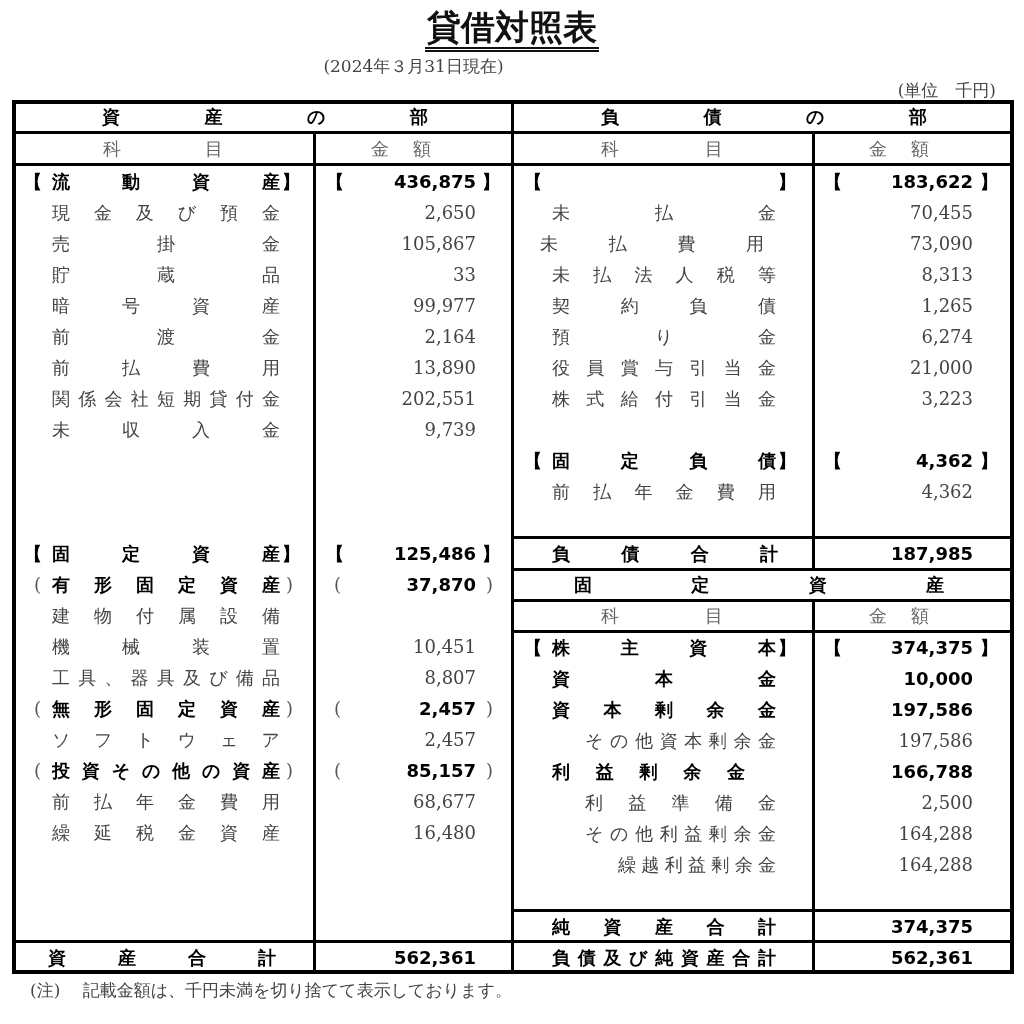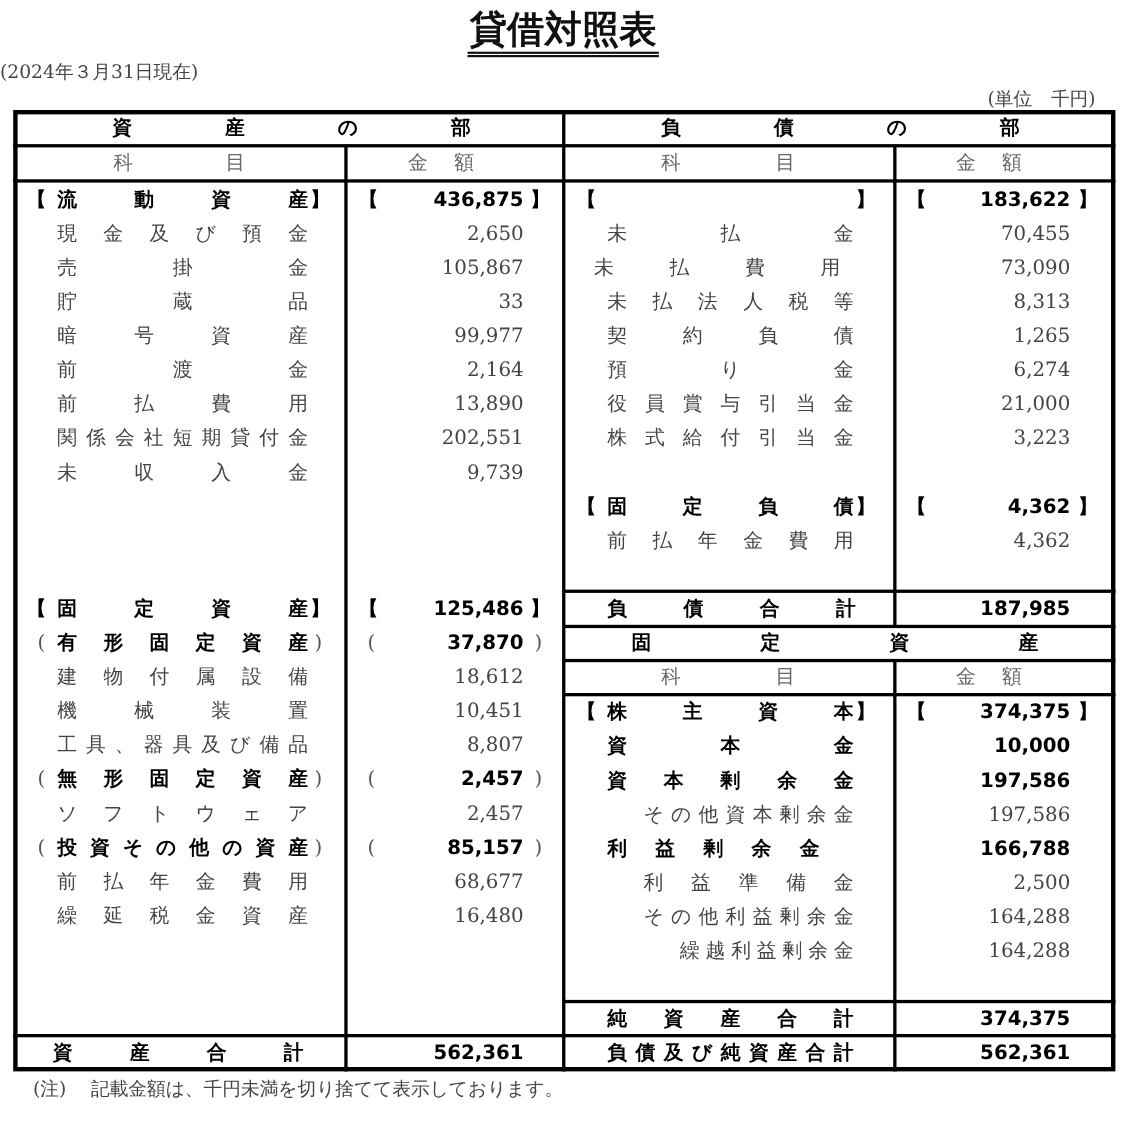--- a/index.html
+++ b/index.html
@@ -1,19 +1,19 @@
 <!DOCTYPE html>
 <html><head>
 <meta charset="utf-8">
 <style>
   html,body{margin:0;padding:0;background:#fff;}
   .sheet{position:relative;width:1024px;height:1024px;background:#fff;overflow:hidden;font-family:"DejaVu Serif","Liberation Serif",serif;color:#444;}
   .title{position:absolute;left:0;top:6px;width:1024px;text-align:center;font-family:"DejaVu Sans","Liberation Sans",sans-serif;font-size:34px;font-weight:bold;color:#111;line-height:42px;}
   .title span{display:inline-block;border-bottom:5px double #111;padding:0 2px 0 2px;line-height:40px;}
-  .subtitle{position:absolute;left:0;top:54px;width:827px;text-align:left;font-size:17px;color:#444;line-height:24px;}
+  .subtitle{position:absolute;left:0;top:54px;width:827px;text-align:center;font-size:17px;color:#444;line-height:24px;}
   .unit{position:absolute;right:28px;top:78px;font-size:17px;color:#444;line-height:24px;}
   .frame{position:absolute;left:12px;top:100px;width:1002px;height:874px;border:4px solid #000;box-sizing:border-box;}
   .ln{position:absolute;background:#000;}
   .t{position:absolute;height:31px;line-height:31px;font-size:18px;white-space:nowrap;}
   .j{text-align:justify;text-align-last:justify;white-space:normal;overflow:hidden;}
   .r{text-align:right;}
   .b{font-family:"DejaVu Sans","Liberation Sans",sans-serif;font-weight:bold;color:#000;}
   .h{color:#666;}
   .br{position:absolute;height:31px;line-height:31px;font-size:18px;color:#000;font-family:"DejaVu Sans","Liberation Sans",sans-serif;font-weight:bold;}
   .pr{position:absolute;height:31px;line-height:31px;font-size:18px;color:#555;}
@@ -81,21 +81,20 @@
   <span class="br" style="left:482px;top:538px">】</span>
 
   <span class="pr" style="left:34px;top:569px">(</span>
   <div class="t j b" style="left:52px;top:569px;width:228px">有形固定資産</div>
   <span class="pr" style="left:286px;top:569px">)</span>
   <span class="pr" style="left:334px;top:569px">(</span>
   <div class="t r b" style="left:320px;top:569px;width:156px">37,870</div>
   <span class="pr" style="left:486px;top:569px">)</span>
 
   <div class="t j" style="left:52px;top:600px;width:228px">建物付属設備</div>
-  <div class="t r" style="left:320px;top:600px;width:156px">18,612</div>
   <div class="t j" style="left:52px;top:631px;width:228px">機械装置</div>
   <div class="t r" style="left:320px;top:631px;width:156px">10,451</div>
   <div class="t j" style="left:52px;top:662px;width:228px">工具、器具及び備品</div>
   <div class="t r" style="left:320px;top:662px;width:156px">8,807</div>
 
   <span class="pr" style="left:34px;top:693px">(</span>
   <div class="t j b" style="left:52px;top:693px;width:228px">無形固定資産</div>
   <span class="pr" style="left:286px;top:693px">)</span>
   <span class="pr" style="left:334px;top:693px">(</span>
   <div class="t r b" style="left:320px;top:693px;width:156px">2,457</div>

